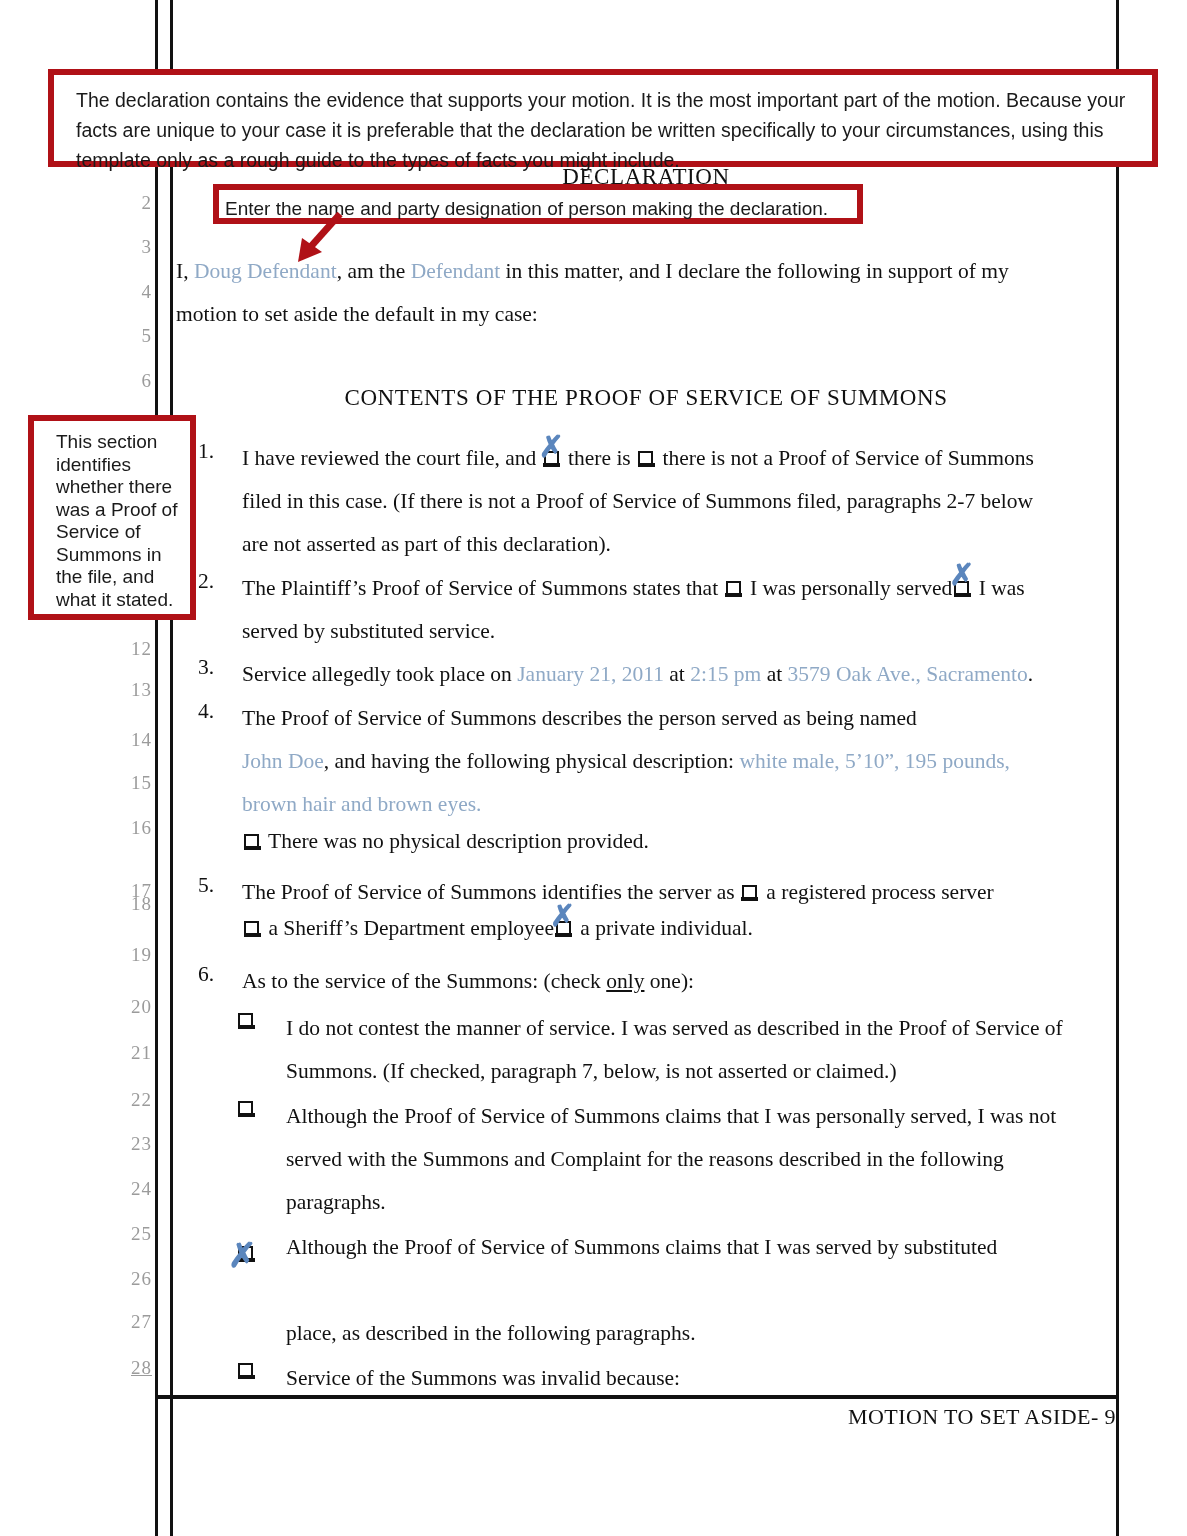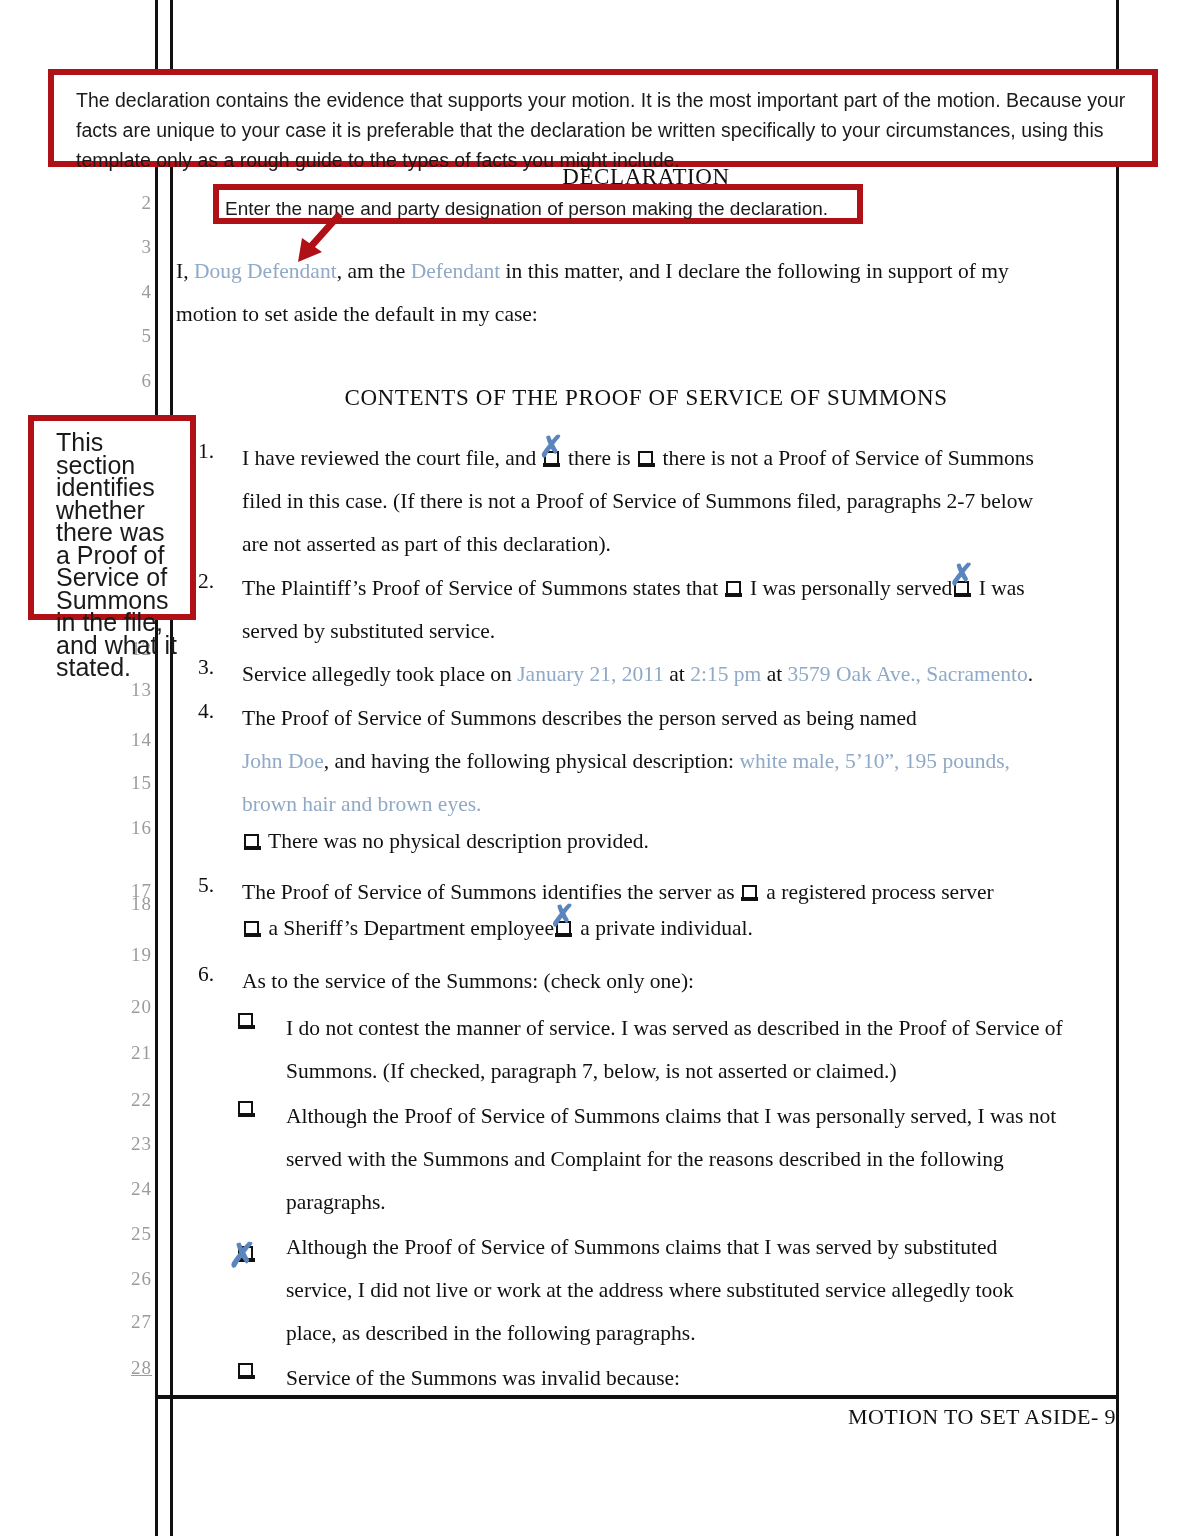--- a/index.html
+++ b/index.html
@@ -36,21 +36,21 @@
     font-size:23px;color:#111;letter-spacing:.6px;
   }
   .para{
     position:absolute;font-size:21.5px;color:#111;line-height:43px;
   }
   .para .num{
     position:absolute;left:0;top:0;width:34px;text-align:left;
   }
   .para .txt{display:block;margin-top:7px;}
   .blue{color:#8fa9c6;}
-  .u{text-align:right;}
+  .u{text-decoration:underline;text-align:right;}
 
   
   .cb{
     display:inline-block;position:relative;
     width:15px;height:15px;
     border:2.5px solid #111;
     vertical-align:-1px;
     margin:0 4px 0 2px;
     box-sizing:border-box;
   }
@@ -78,21 +78,21 @@
     font-size:19.5px;line-height:30px;margin-top:27px;
   }
   .annot-name{
     left:213px;top:184px;width:650px;height:40px;
     padding:4px 0 0 6px;
     font-size:19px;line-height:30px;
   }
   .annot-side{
     left:28px;top:415px;width:168px;height:205px;
     padding:10px 6px 0 22px;
-    font-size:25px;line-height:22.5px;
+    font-size:19px;line-height:22.5px;
   }
 
   
   .arrow{position:absolute;left:292px;top:212px;width:60px;height:52px;}
 
   
   .footer-rule{position:absolute;left:157px;top:1395px;width:960px;height:4px;background:#111;}
   .footer-txt{
     position:absolute;left:176px;top:1404px;width:940px;
     text-align:right;font-size:22px;color:#111;letter-spacing:.4px;
@@ -219,21 +219,21 @@
         <span>Although the Proof of Service of Summons claims that I was personally served, I was not</span><br>
         <span>served with the Summons and Complaint for the reasons described in the following</span><br>
         <span>paragraphs.</span>
       </span>
     </div>
 
     <div class="para" style="left:60px;top:1207px;width:890px;">
       <span class="cbx" style="position:absolute;left:0;top:13px;"><span class="cb"></span><span class="xmark" style="left:-8px;top:2px;font-size:34px;">✗</span></span>
       <span class="txt" style="padding-left:50px;">
         <span>Although the Proof of Service of Summons claims that I was served by substituted</span><br>
-        <span>service, I did not live or work at the address where substituted service allegedly took</span><br>
+        <br>
         <span>place, as described in the following paragraphs.</span>
       </span>
     </div>
 
     <div class="para" style="left:60px;top:1338px;width:890px;">
       <span class="cb" style="position:absolute;left:0;top:13px;"></span>
       <span class="txt" style="padding-left:50px;">
         <span>Service of the Summons was invalid because:</span>
       </span>
     </div>

